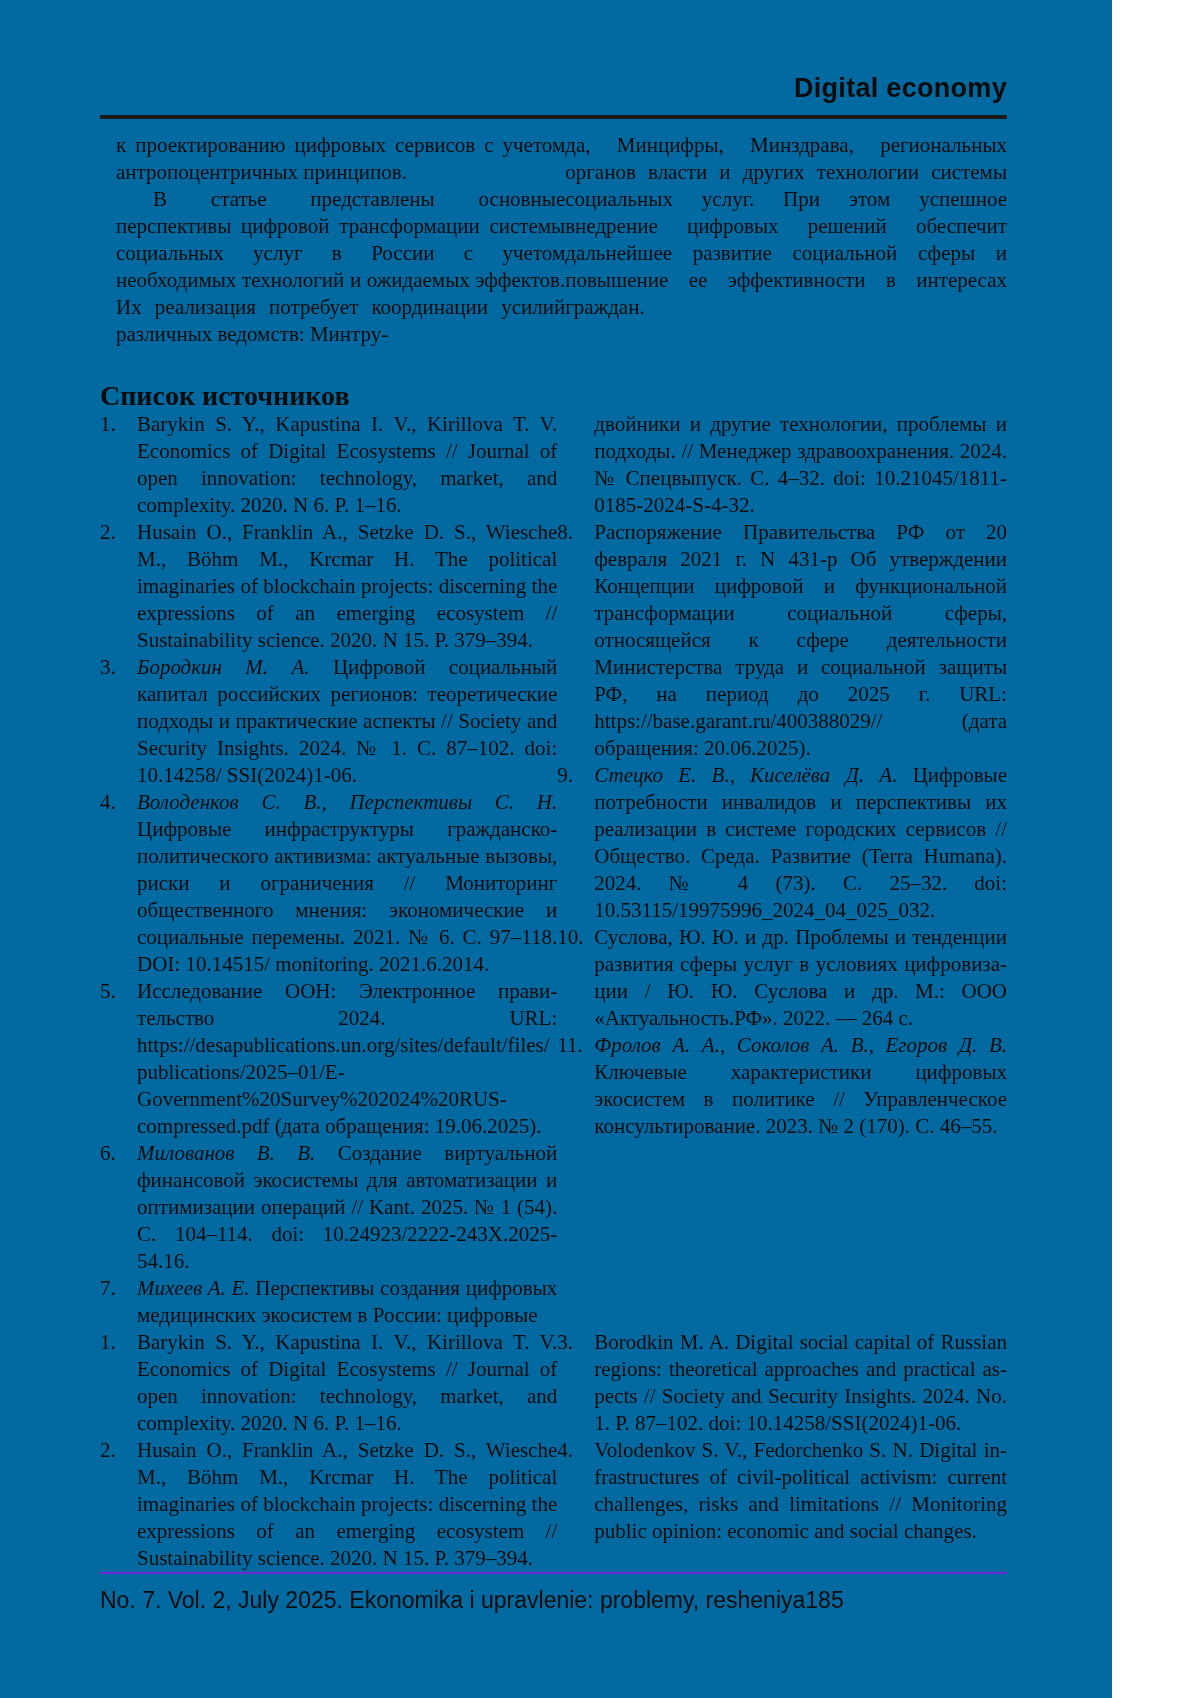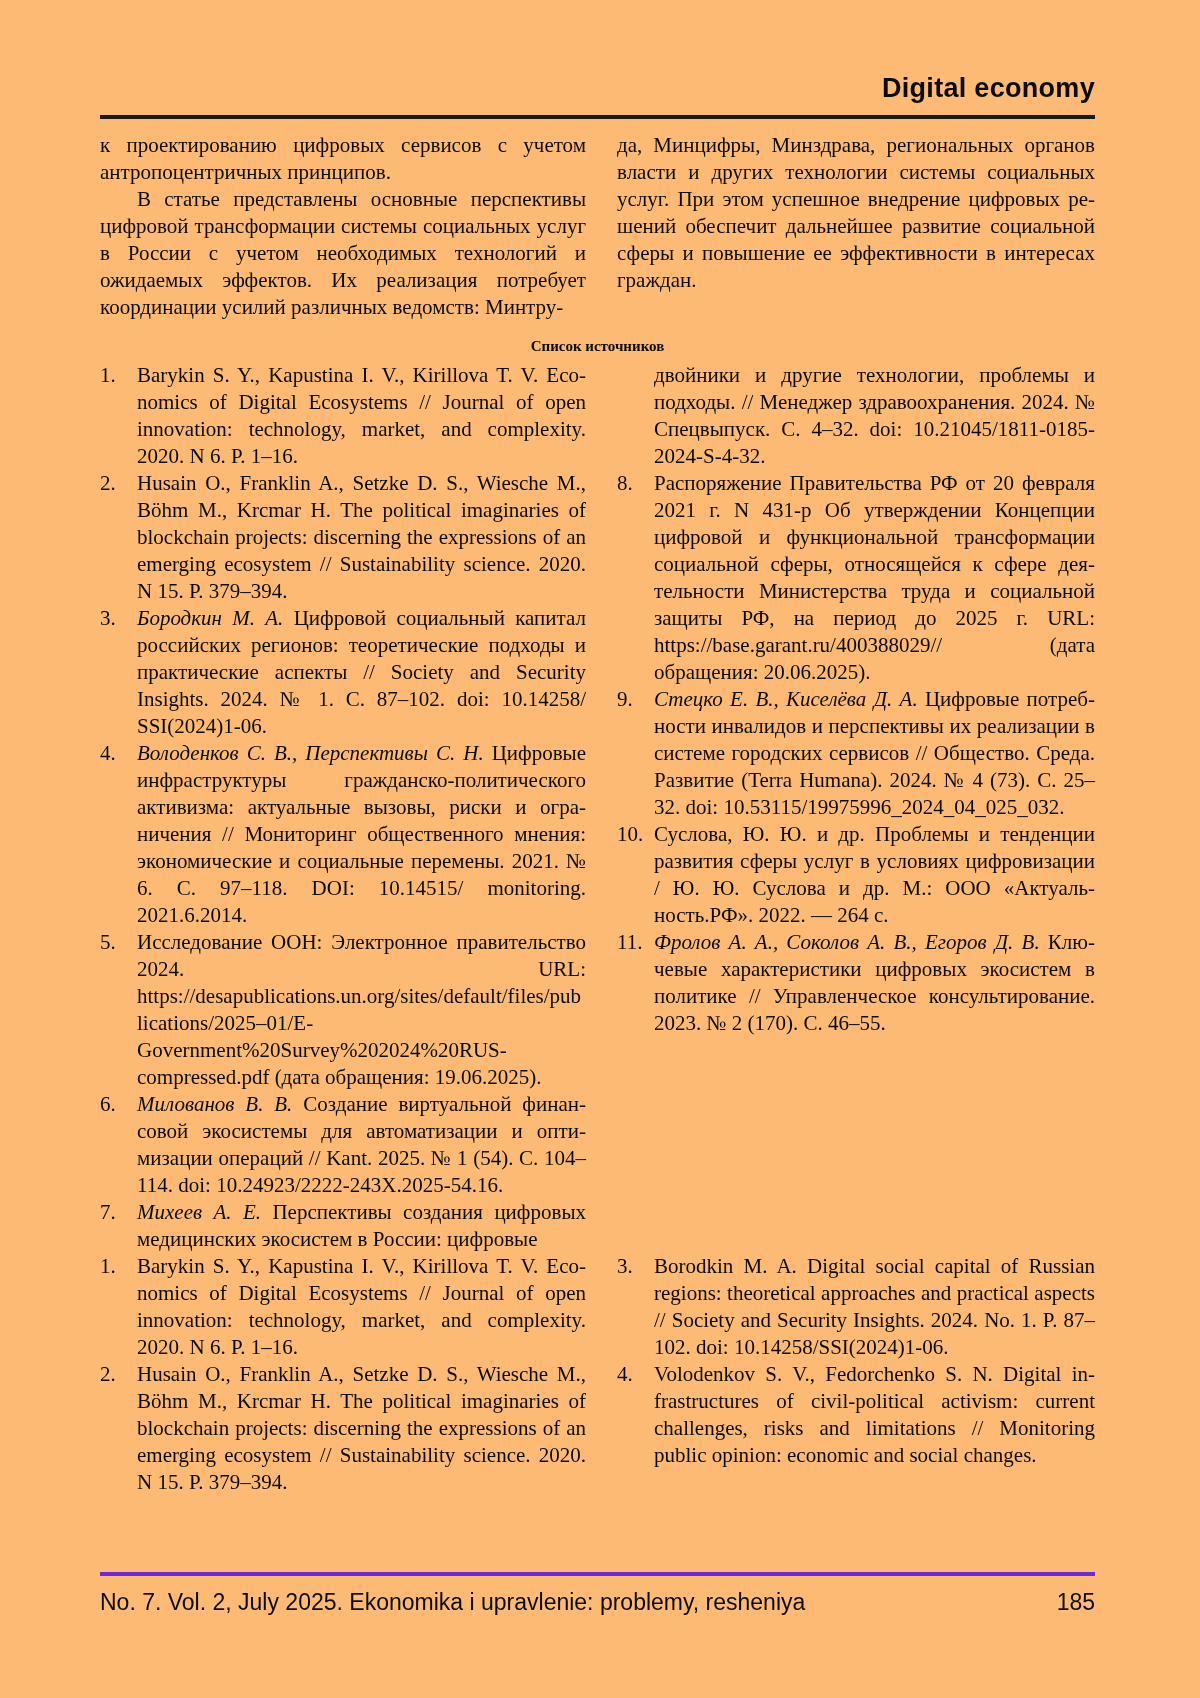--- a/index.html
+++ b/index.html
@@ -1,64 +1,64 @@
 <!DOCTYPE html>
 <html><head>
 <meta charset="utf-8">
 <style>
   html,body{margin:0;padding:0;background:#ffffff;}
   .page{
     position:relative;
-    width:1200px;height:1698px;
+    width:1112px;height:1698px;
     box-sizing:border-box;
     padding:0 105px 0 100px;
-    background:#fdba74;
+    background:#0369a1;
     font-family:"Liberation Serif",serif;
     font-size:21px;line-height:27px;
     color:#0c0c0c;
     overflow:hidden;
   }
   .running-head{
     padding-top:74px;
     text-align:right;
     font-family:"Liberation Sans",sans-serif;
     font-weight:700;
     font-size:27px;line-height:29px;
     letter-spacing:.3px;
   }
   .head-rule{border:0;border-top:4px solid #1b1b1b;margin:12px 0 0 0;}
   .cols{display:flex;justify-content:space-between;}
   .col-l{width:486px;}
   .col-r{width:478px;}
-  .intro{margin-top:13px;}
+  .intro{margin-top:13px;margin-left:16px;}
   .intro p{margin:0;text-align:justify;}
   .intro .indent{text-indent:37px;}
   .section-heading{
-    text-align:center;font-weight:700;
-    font-size:15px;line-height:27px;
-    margin:12px 0 2px 0;
+    font-weight:700;
+    font-size:28px;line-height:27px;
+    margin:34px 0 2px 0;
   }
   .mt{margin-top:18px;}
   .ref{
     position:relative;
     padding-left:37px;
     text-align:justify;
     overflow-wrap:anywhere;
     hyphens:manual;
   }
   .ref .num{position:absolute;left:0;top:0;}
   .au{font-style:italic;}
   .footer{
     position:absolute;
     left:100px;right:105px;top:1572px;
-    border-top:4px solid #6d28d9;
+    border-top:2px solid #6d28d9;
     padding-top:13px;
     font-family:"Liberation Sans",sans-serif;
     font-size:23px;line-height:26px;
-    display:flex;justify-content:space-between;align-items:baseline;
+    display:flex;justify-content:flex-start;align-items:baseline;
   }
 </style>
 </head>
 <body>
 
 <div class="page">
 
   <div class="running-head">Digital economy</div>
   <hr class="head-rule">
 

